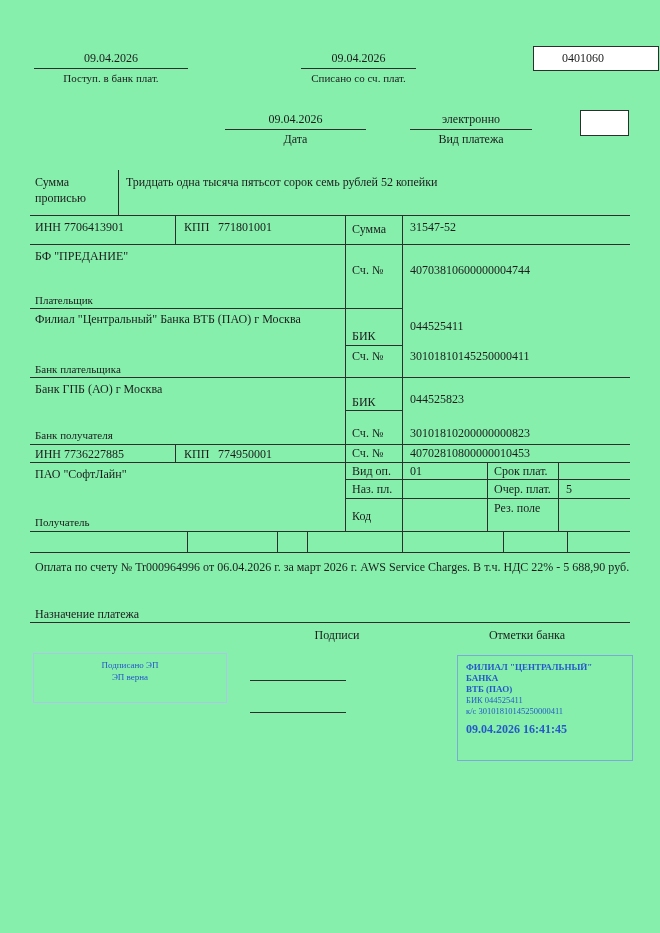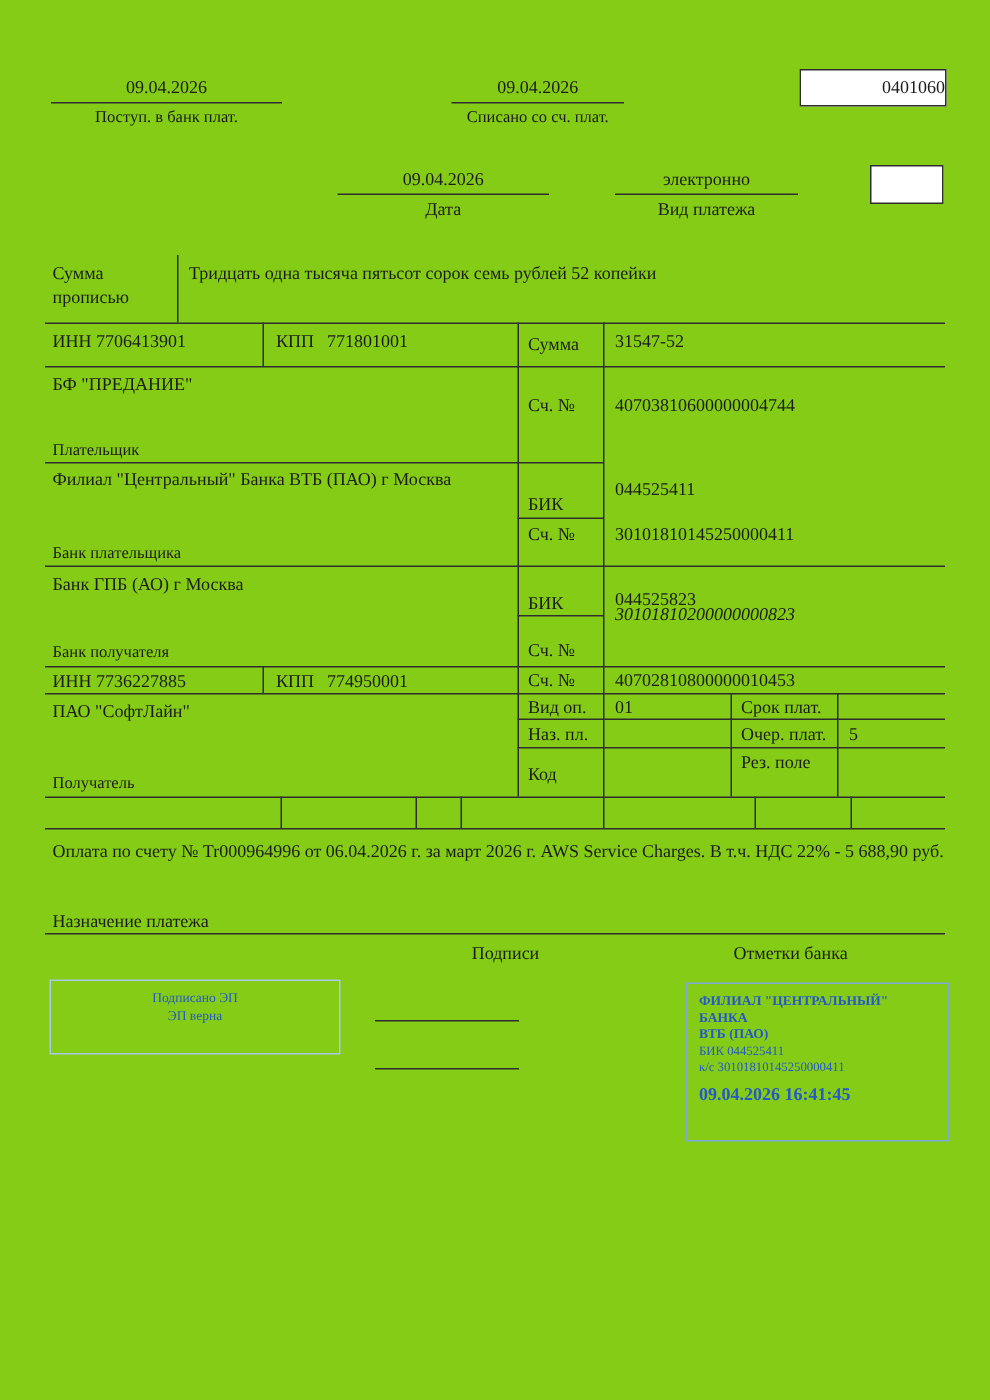--- a/index.html
+++ b/index.html
@@ -1,24 +1,24 @@
 <!DOCTYPE html>
 <html><head>
 <meta charset="utf-8">
 <style>
   html,body{margin:0;padding:0;background:#e8e8e8;}
-  .page{position:relative;width:660px;height:933px;background:#84cc16;margin:0 auto;
+  .page{position:relative;width:660px;height:933px;background:#86efac;margin:0 auto;
         font-family:"Liberation Serif", serif;color:#1c1c1c;overflow:hidden;}
   .t{position:absolute;font-size:12px;line-height:13px;white-space:nowrap;}
   .sm{font-size:11px;}
   .ctr{text-align:center;}
   .hl{position:absolute;height:1px;background:#2e2e2e;}
   .vl{position:absolute;width:1px;background:#2e2e2e;}
   .box{position:absolute;border:1px solid #2e2e2e;background:#fff;}
-  .code-box{left:533px;top:46px;width:96px;height:23px;display:flex;align-items:center;justify-content:flex-end;font-size:12px;}
+  .code-box{left:533px;top:46px;width:96px;height:23px;display:flex;align-items:center;justify-content:flex-start;font-size:12px;padding-left:28px;}
   .status-box{left:580px;top:110px;width:47px;height:24px;}
   .stamp-left{position:absolute;left:33px;top:653px;width:194px;height:50px;border:1px solid #aac6e8;
               text-align:center;color:#2559c9;padding-top:5px;box-sizing:border-box;}
   .stamp-left .l1{font-size:9px;line-height:12px;}
   .stamp-left .l2{font-size:12.5px;line-height:16px;font-weight:bold;}
   .stamp-left .l3{font-size:9px;line-height:12px;}
   .stamp-right{position:absolute;left:457px;top:655px;width:176px;height:106px;border:1px solid #7da9d8;
                color:#2559c9;padding:6px 8px;box-sizing:border-box;}
   .stamp-right .s{font-size:9px;line-height:11px;font-weight:bold;}
   .stamp-right .xs{font-size:8.5px;line-height:11px;}
@@ -98,21 +98,21 @@
   <div class="t" style="left:352px;top:330px;">БИК</div>
   <div class="t" style="left:410px;top:320px;">044525411</div>
   <div class="t" style="left:352px;top:350px;">Сч. №</div>
   <div class="t" style="left:410px;top:350px;">30101810145250000411</div>
   <div class="t sm" style="left:35px;top:363px;">Банк плательщика</div>
 
   <div class="t" style="left:35px;top:383px;">Банк ГПБ (АО) г Москва</div>
   <div class="t" style="left:352px;top:396px;">БИК</div>
   <div class="t" style="left:410px;top:393px;">044525823</div>
   <div class="t" style="left:352px;top:427px;">Сч. №</div>
-  <div class="t" style="left:410px;top:403px;font-style:italic;">30101810200000000823</div>
+  <div class="t" style="left:410px;top:427px;">30101810200000000823</div>
   <div class="t sm" style="left:35px;top:429px;">Банк получателя</div>
 
   <div class="t" style="left:35px;top:448px;">ИНН 7736227885</div>
   <div class="t" style="left:184px;top:448px;">КПП</div>
   <div class="t" style="left:218px;top:448px;">774950001</div>
   <div class="t" style="left:352px;top:447px;">Сч. №</div>
   <div class="t" style="left:410px;top:447px;">40702810800000010453</div>
 
   <div class="t" style="left:35px;top:468px;">ПАО "СофтЛайн"</div>
   <div class="t sm" style="left:35px;top:516px;">Получатель</div>

